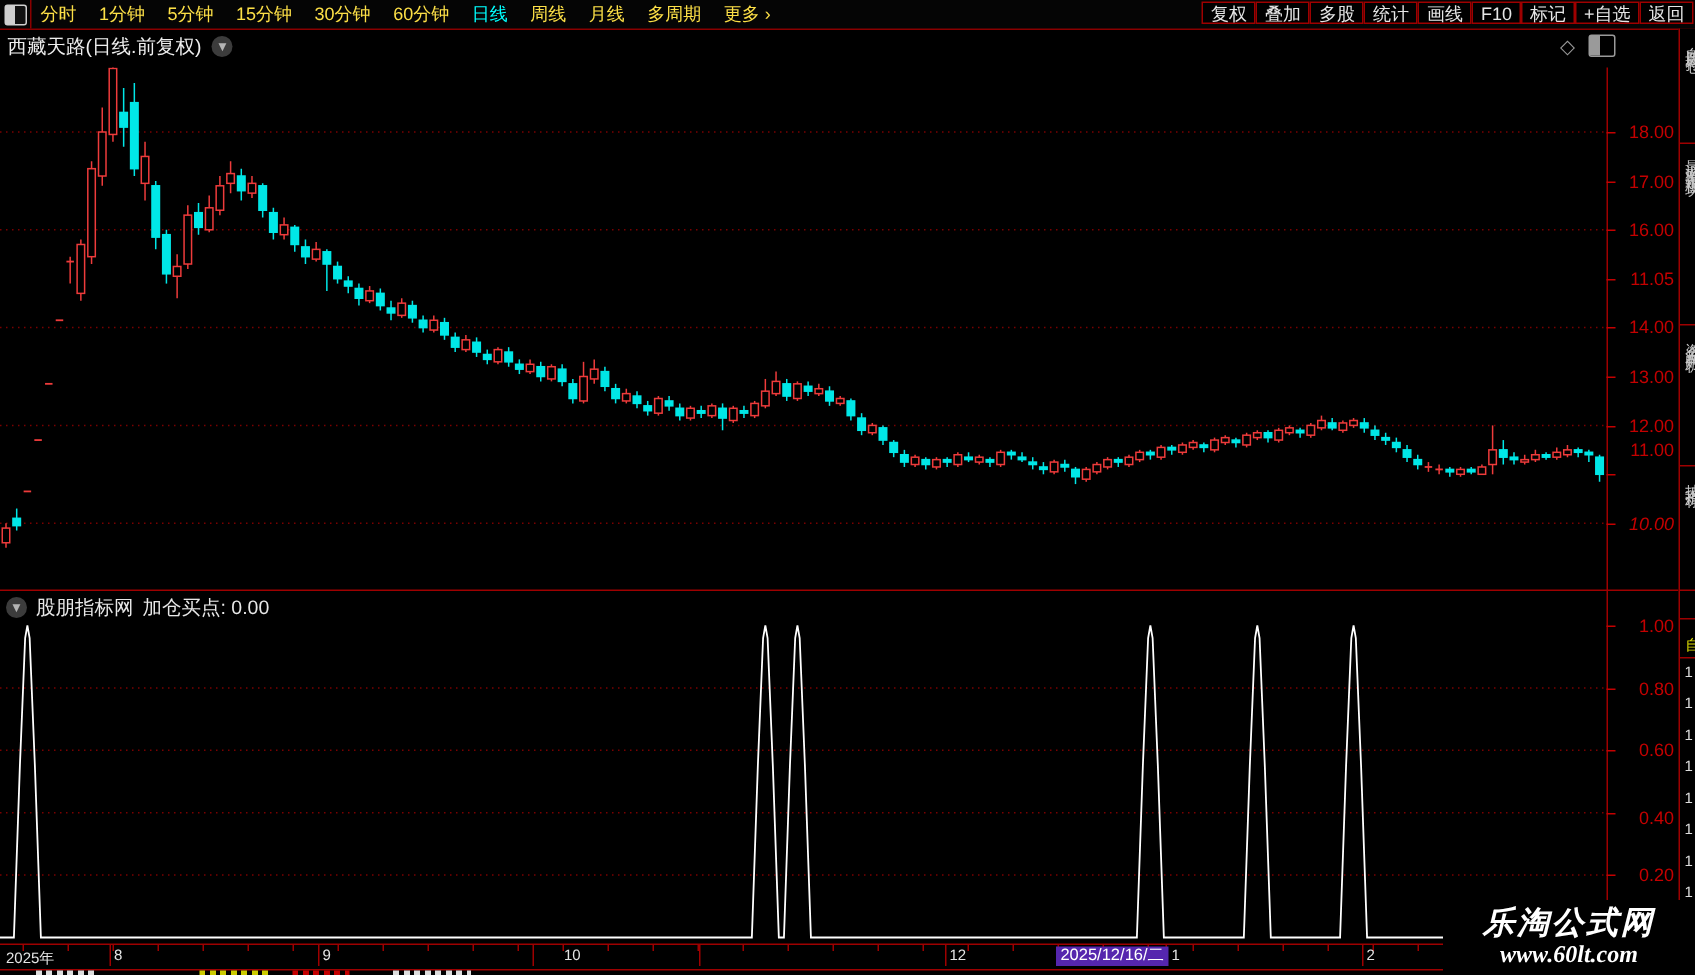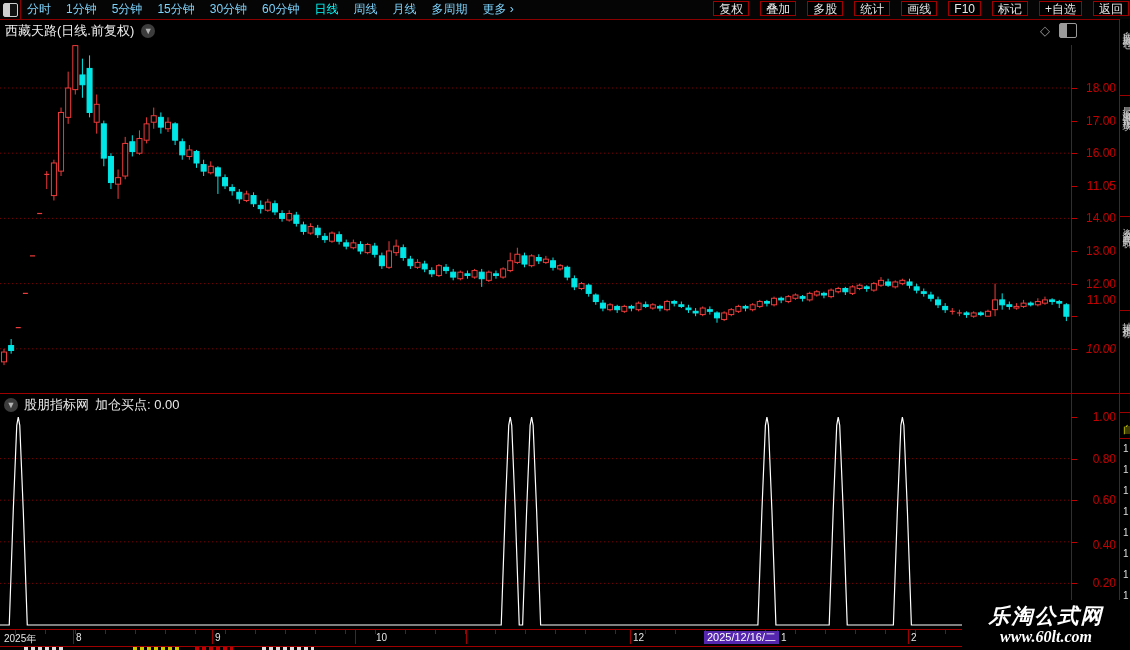--- a/index.html
+++ b/index.html
@@ -6,23 +6,23 @@
   #root{position:relative;width:1130px;height:650px;background:#000;overflow:hidden;
         font-family:"Liberation Sans",sans-serif;color:#e6e6e6;}
   
   #topbar{position:absolute;left:0;top:0;width:1130px;height:19px;background:#050505;
           border-bottom:1px solid #8a0000;}
   #layout-toggle{position:absolute;left:3px;top:3px;width:13px;height:12px;border:1px solid #cfcfcf;
           border-radius:2px;background:linear-gradient(90deg,#cfcfcf 0 6px,#111 6px);}
   #tb-sep{position:absolute;left:20px;top:0;width:1px;height:19px;background:#8a0000;}
   #tb-left{position:absolute;left:27px;top:0;height:19px;display:flex;align-items:center;gap:15px;
            font-size:12px;white-space:nowrap;}
-  .tb-item{color:#7dd3fc;cursor:default;}
+  .tb-item{color:#fde047;cursor:default;}
   .tb-item.active{color:#00ffff;}
-  #tb-right{position:absolute;right:1px;top:1px;height:17px;display:flex;gap:11px;}
+  #tb-right{position:absolute;right:1px;top:1px;height:17px;display:flex;gap:0;}
   .tb-btn{border:1px solid #9e0000;background:#000;color:#e6e6e6;font-size:12px;
           padding:0 5px;height:15px;line-height:15px;white-space:nowrap;}
   
   #main-title-row{position:absolute;left:5px;top:22px;height:18px;display:flex;align-items:center;gap:7px;}
   #main-title{font-size:13px;color:#eeeeee;}
   .drop-circle{width:14px;height:14px;border-radius:50%;background:#3c3c3c;color:#b5b5b5;
                font-size:9px;line-height:14px;text-align:center;}
   #main-title-icons{position:absolute;left:1040px;top:23px;display:flex;gap:9px;align-items:center;}
   #diamond-icon{color:#9a9a9a;font-size:13px;line-height:14px;}
   #pane-icon{width:16px;height:13px;border:1px solid #9a9a9a;border-radius:2px;

